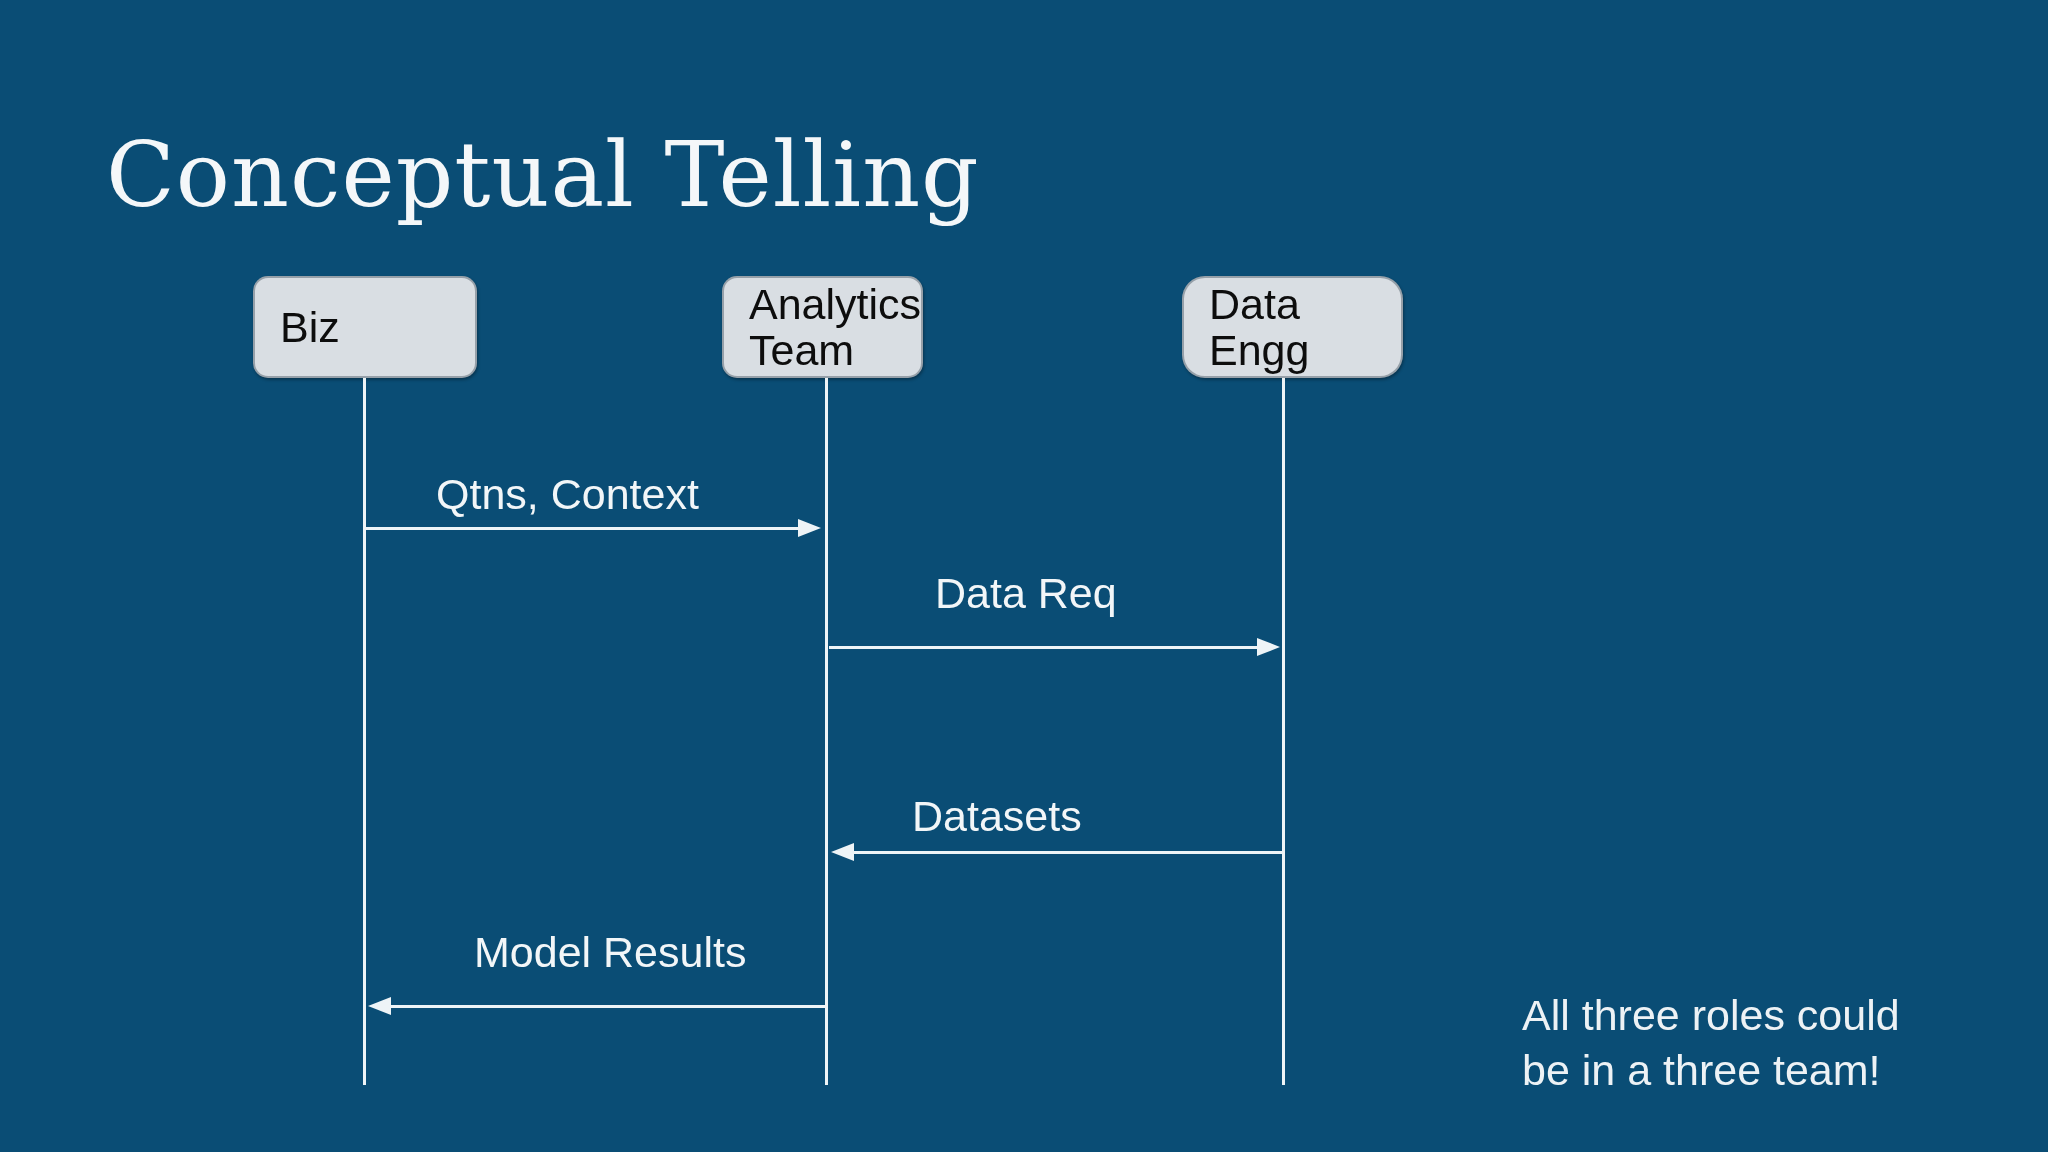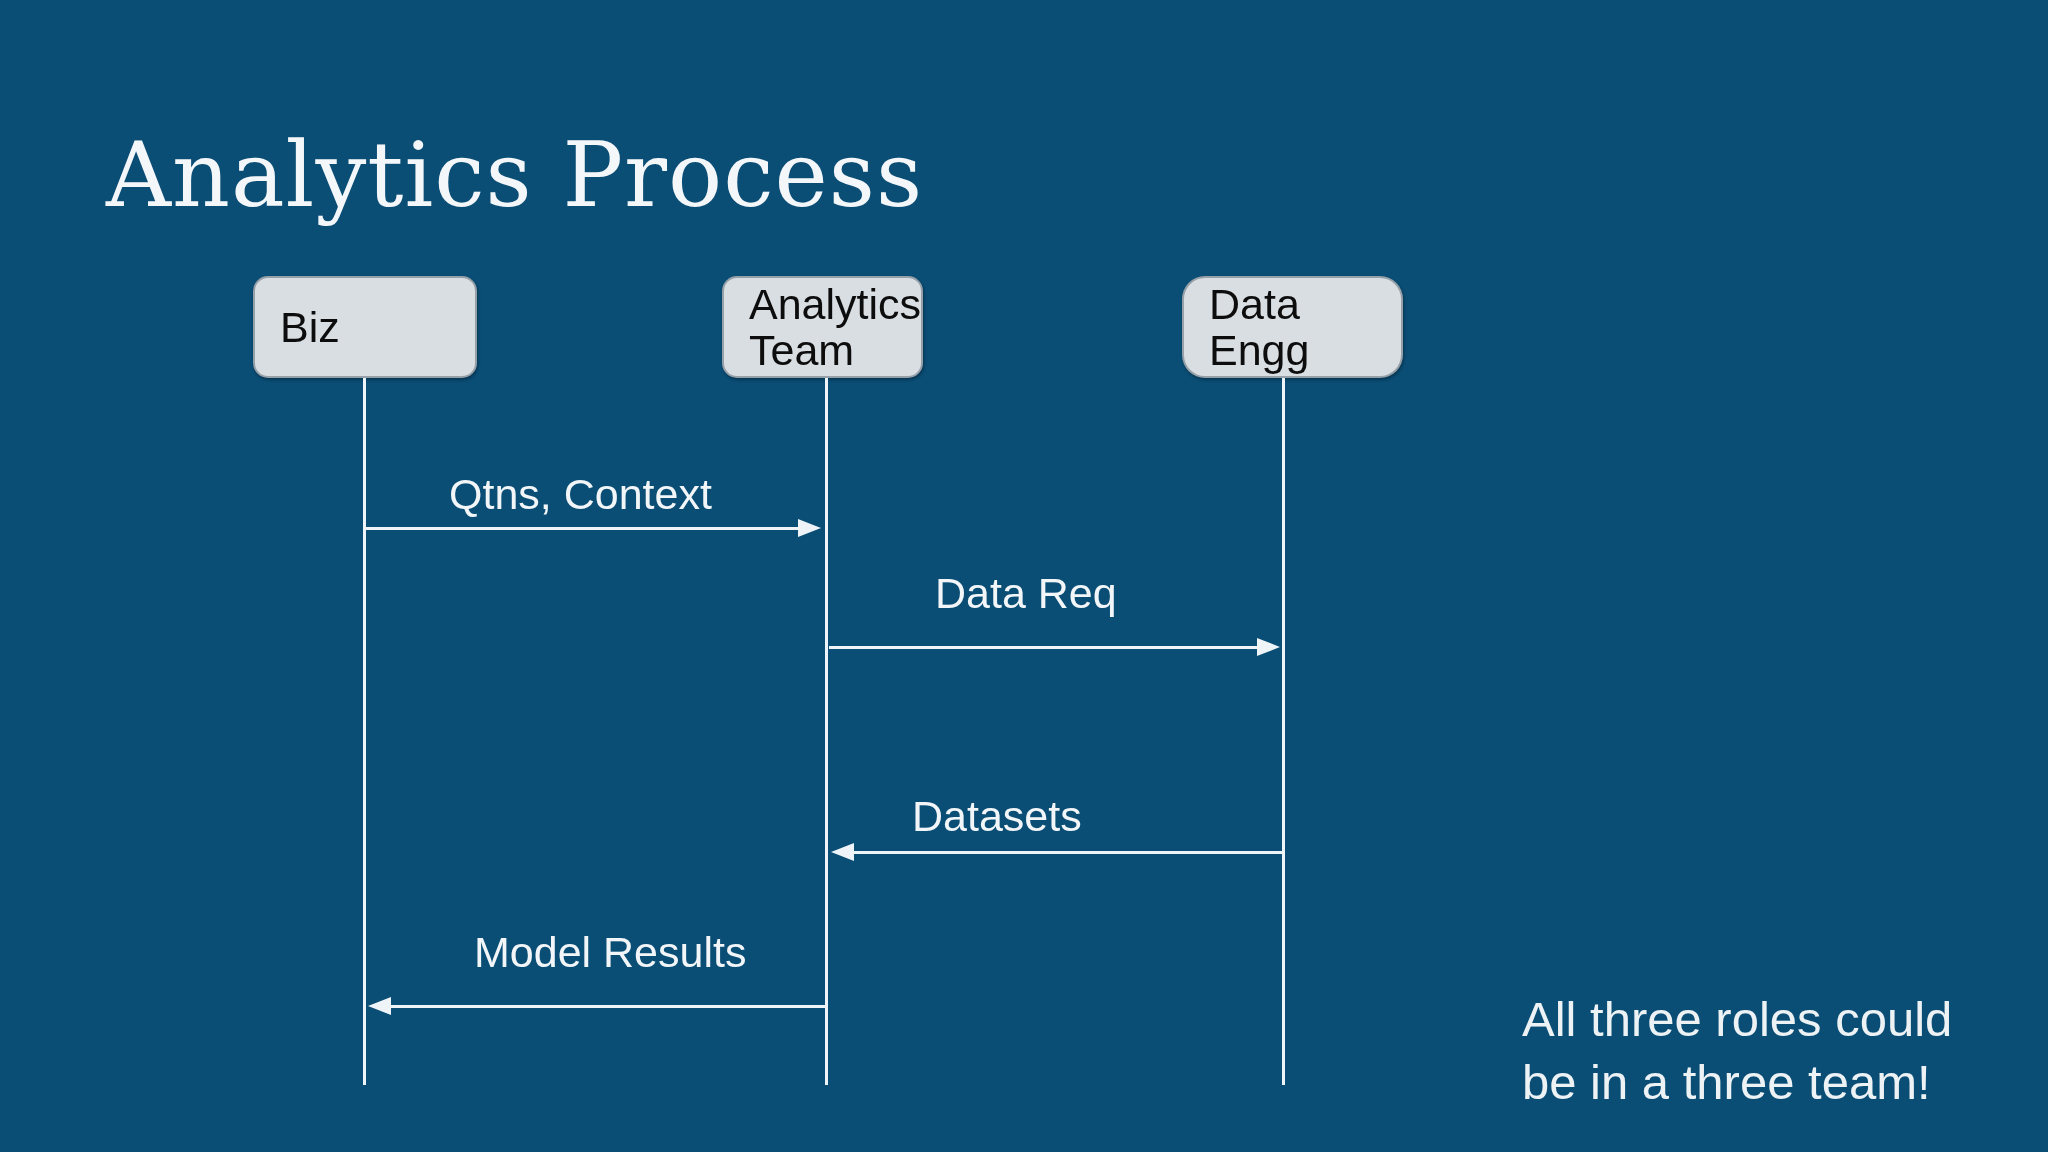--- a/index.html
+++ b/index.html
@@ -88,42 +88,42 @@
   .arrow-datasets      { left: 853px; top: 851px;  width: 429px; }
   .arrow-modelresults  { left: 390px; top: 1005px; width: 435px; }
 
   .msg-label {
     position: absolute;
     color: var(--label-text, #f2f6f8);
     font-size: 43px;
     line-height: 1.0;
     white-space: nowrap;
   }
-  .label-qtns          { left: 449px; top: 473px; }
+  .label-qtns          { left: 436px; top: 473px; }
   .label-datareq       { left: 910px; top: 572px; margin-left: 25px; }
   .label-datasets      { left: 912px; top: 795px; }
   .label-modelresults  { left: 467px; top: 931px; margin-left: 7px; }
   .label-storytelling  { left: 450px; top: 1022px; }
 
   .note {
     position: absolute;
     left: 1522px;
     top: 988px;
     color: var(--note-text, #edf2f5);
-    font-size: 49px;
+    font-size: 43px;
     line-height: 1.28;
     white-space: nowrap;
   }
 </style>
 </head>
 <body>
 
 <div class="slide">
 
-  <h1 class="slide-title">Analytics Process</h1>
+  <h1 class="slide-title">Conceptual Telling</h1>
 
   <div class="actor actor-biz">
     <span>Biz</span>
   </div>
   <div class="actor actor-analytics">
     <span>Analytics</span>
     <span>Team</span>
   </div>
   <div class="actor actor-dataengg">
     <span>Data</span>

